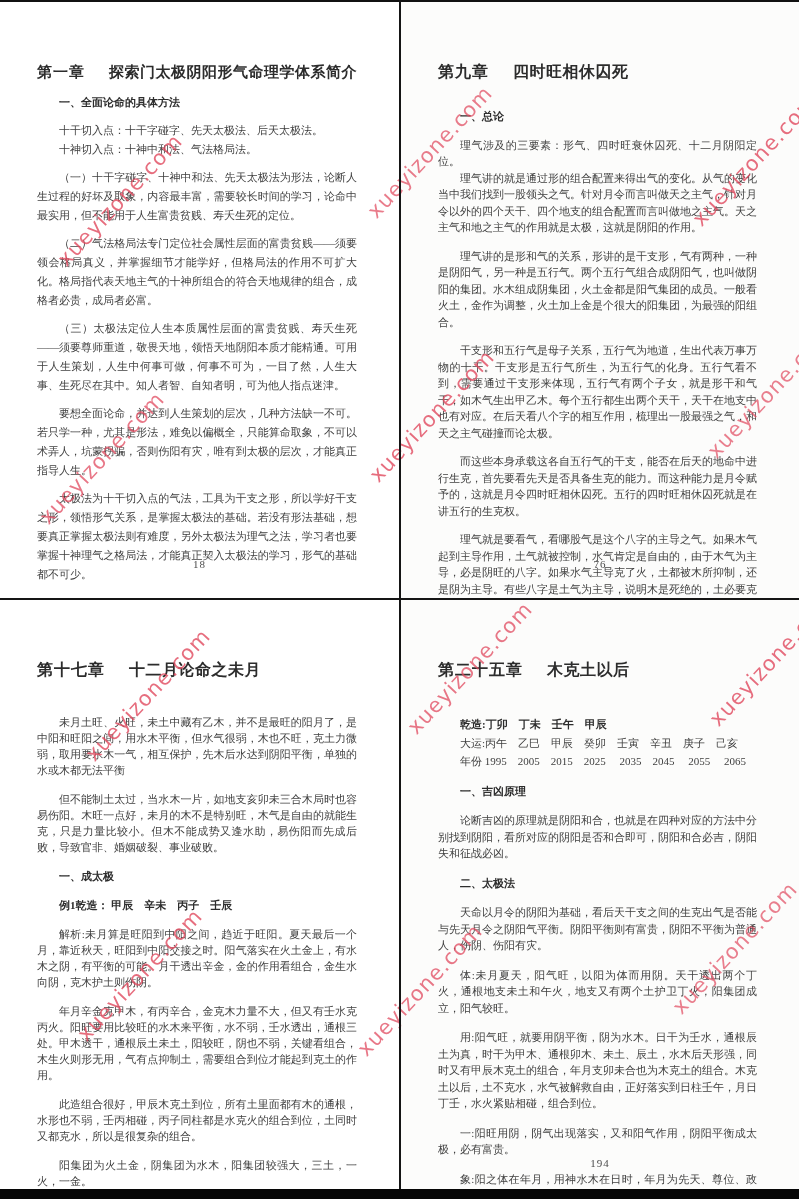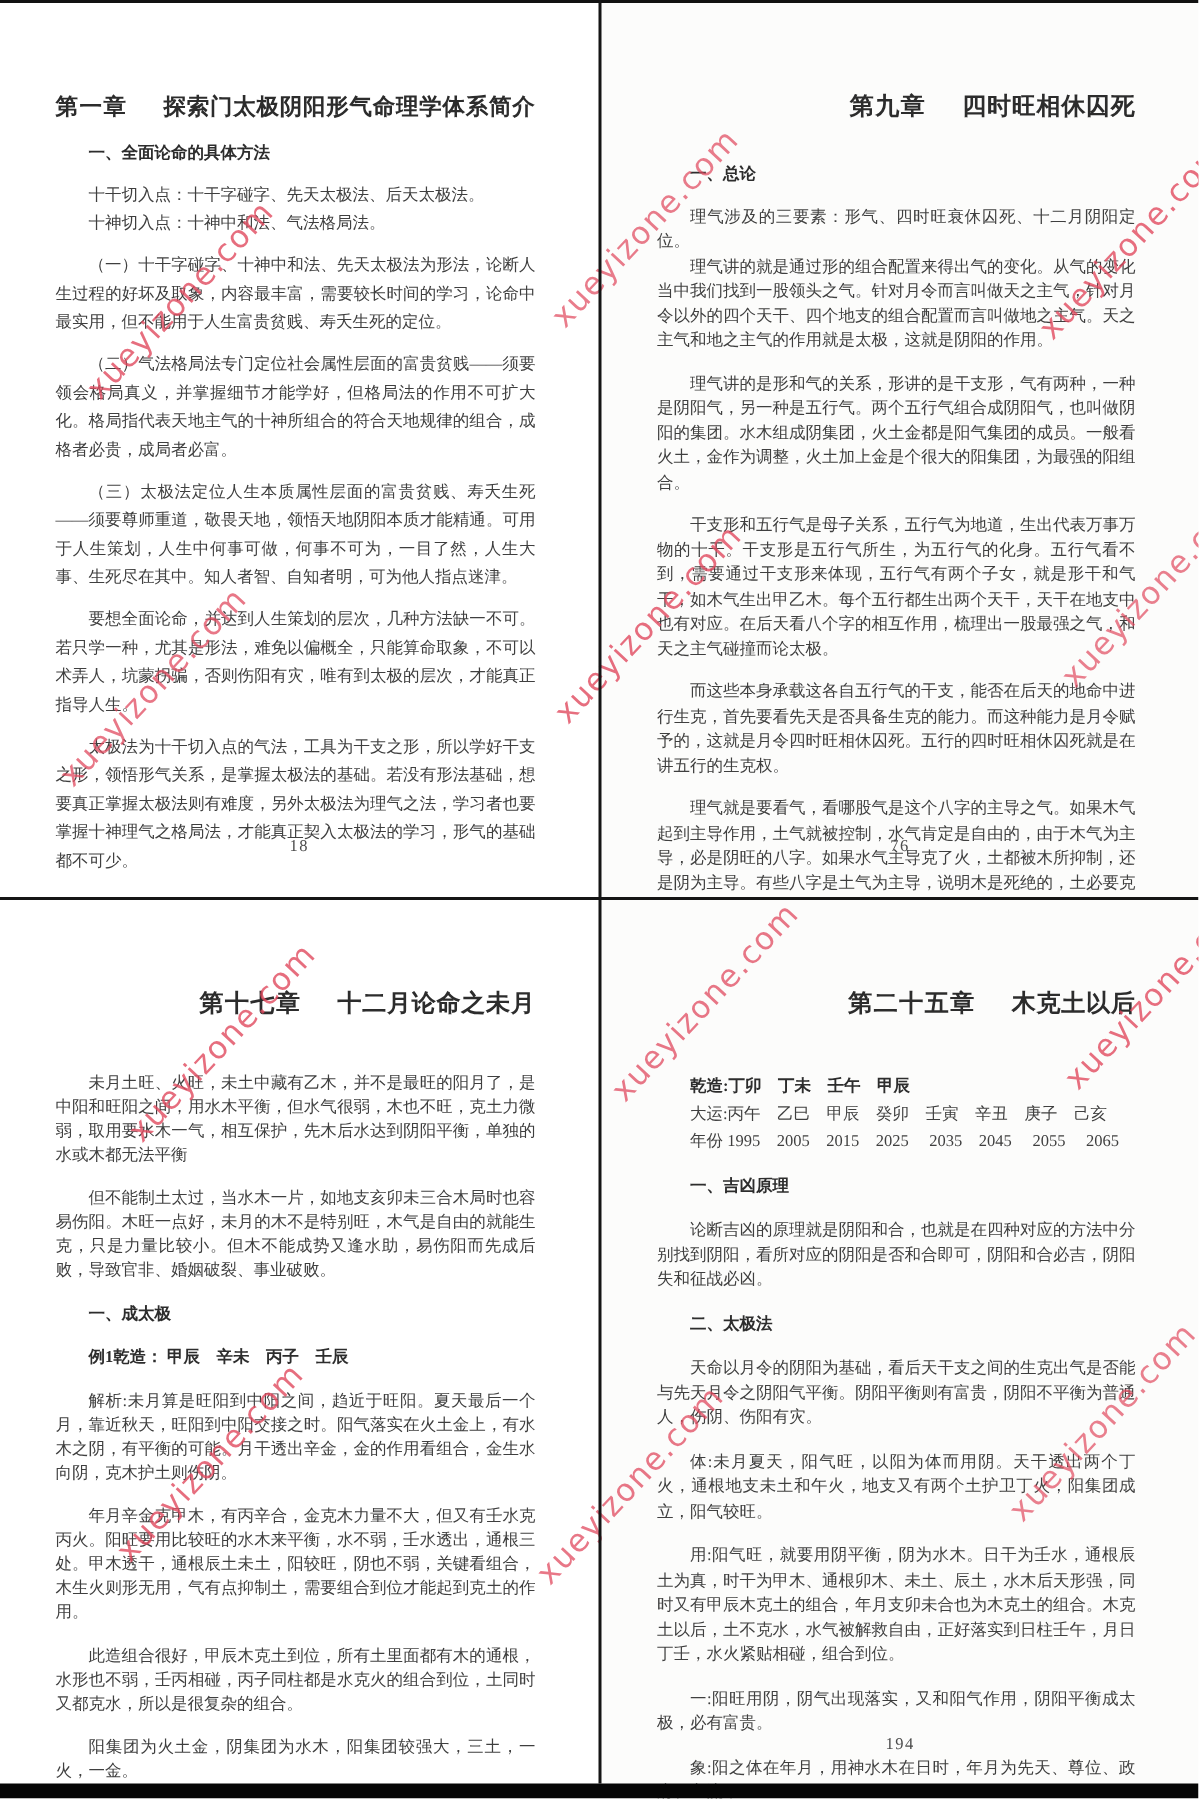--- a/index.html
+++ b/index.html
@@ -15,21 +15,21 @@
   .bottom-bar{position:absolute;left:0;top:1189px;width:799px;height:10px;background:#060606;}
   
   .page{position:absolute;color:#3f3f3f;background:#fff;}
   .page.right{background:#fcfcfb;}
   .pg1{left:0;top:2px;width:399px;height:596px;}
   .pg2{left:401px;top:2px;width:398px;height:596px;}
   .pg3{left:0;top:600px;width:399px;height:698px;}
   .pg4{left:401px;top:600px;width:398px;height:589px;}
   .body{padding:58px 42px 0 37px;}
   .chapter-title{
-    text-align:right;font-weight:700;color:#2c2c2c;
+    text-align:left;font-weight:700;color:#2c2c2c;
     font-size:16px;line-height:24px;white-space:nowrap;
   }
   .pg1 .chapter-title{font-size:15px;}
   .chapter-title .chap{margin-right:24px;letter-spacing:1px;}
   .chapter-title .ttl{letter-spacing:0.5px;}
   .blocks{text-align:justify;}
   .blocks > div{text-indent:2em;}
   .h{font-weight:700;color:#2d2d2d;}
   .bl{font-weight:700;color:#2d2d2d;}
   .p,.ln{font-weight:400;}

